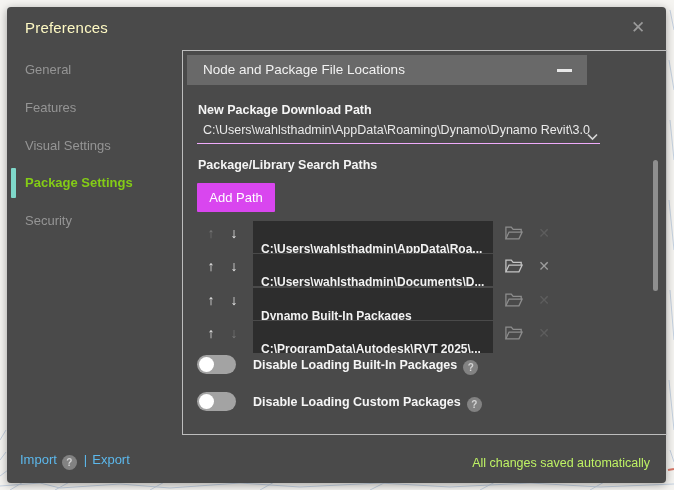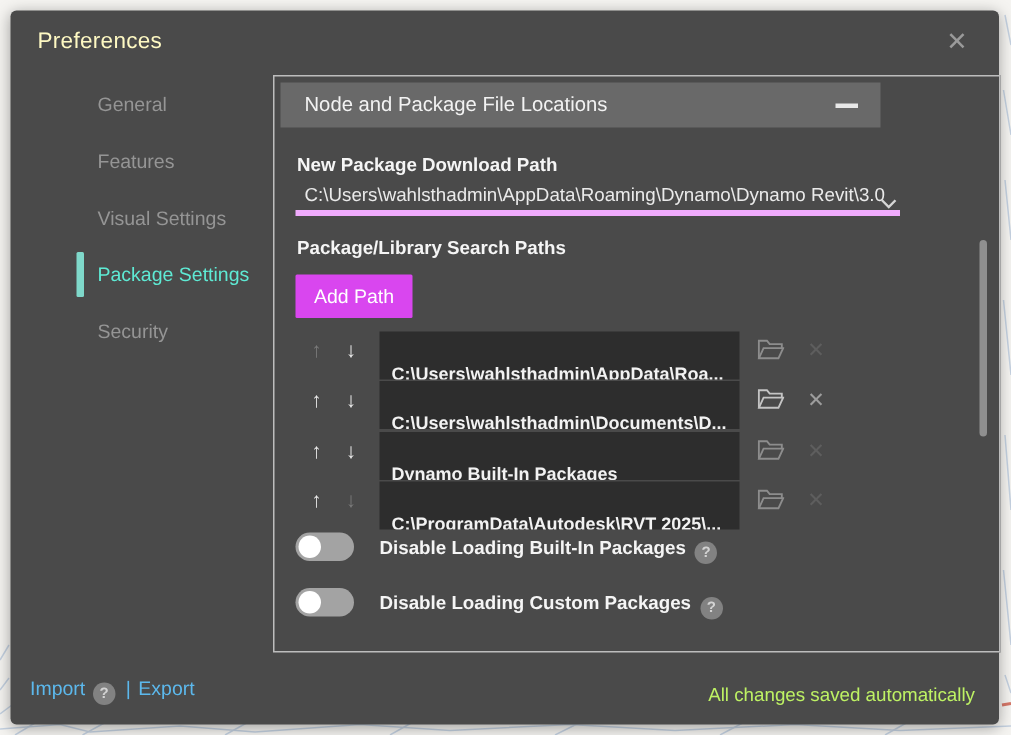--- a/index.html
+++ b/index.html
@@ -14,37 +14,37 @@
     background:#4a4a4a; border-radius:4px;
     box-shadow:0 2px 10px rgba(0,0,0,.35);
   }
 
   
   .title { position:absolute; left:18px; top:12px; font-size:15px; color:#fef9c3; letter-spacing:.2px; }
   .close-btn { position:absolute; right:16px; top:9px; width:24px; height:24px; color:#9a9a9a;
     font-size:17px; line-height:24px; text-align:center; cursor:pointer; }
 
   
-  .sidebar { position:absolute; left:0; top:40px; width:175px; height:400px;margin-left:40px; }
+  .sidebar { position:absolute; left:0; top:40px; width:175px; height:400px; }
   .side-item { position:absolute; left:18px; height:30px; line-height:30px; font-size:13px; color:#959595; cursor:pointer; white-space:nowrap; }
-  .side-item.active { color:#5eead4; font-weight:normal; }
+  .side-item.active { color:#84cc16; font-weight:bold; }
   .accent-bar { position:absolute; left:4px; width:5px; height:30px; border-radius:1px; }
 
   
   .panel { position:absolute; left:175px; top:43px; width:485px; height:385px;
     border:1px solid #bdbdbd; background:#4a4a4a; }
   .panel-header { position:absolute; left:4px; top:4px; width:400px; height:30px; background:#696969; }
   .panel-header .ph-label { position:absolute; left:16px; top:0; line-height:30px; font-size:13.5px; color:#f2f2f2; }
   .collapse-btn { position:absolute; right:10px; top:0; width:24px; height:30px; cursor:pointer; }
   .collapse-btn .bar { position:absolute; left:4px; top:14px; width:15px; height:3px; background:#e8e8e8; }
 
   .lbl { position:absolute; left:15px; font-size:12.5px; font-weight:bold; color:#f5f5f5; white-space:nowrap; }
 
   .dropdown { position:absolute; left:14px; top:72px; width:403px; height:21px;
-    border-bottom:4px solid #f0abfc; cursor:pointer; }
+    border-bottom:1px solid #f0abfc; cursor:pointer; }
   .dropdown .dd-value { position:absolute; left:6px; top:0; font-size:12.5px; color:#eaeaea; white-space:nowrap; }
   .dropdown .dd-chevron { position:absolute; right:2px; top:4px; color:#d6d6d6; }
 
   .add-btn { position:absolute; left:14px; top:132px; width:78px; height:29px;
     background:#d946ef; color:#ffffff; font-size:13px; border:none; border-radius:1px; cursor:pointer;
     font-family:inherit; }
 
   .path-row { position:absolute; left:0; width:485px; height:25px; }
   .arrow { position:absolute; top:0; width:16px; height:25px; line-height:25px; text-align:center;
     color:#e9e9e9; font-size:14px; font-weight:bold; cursor:pointer; }

